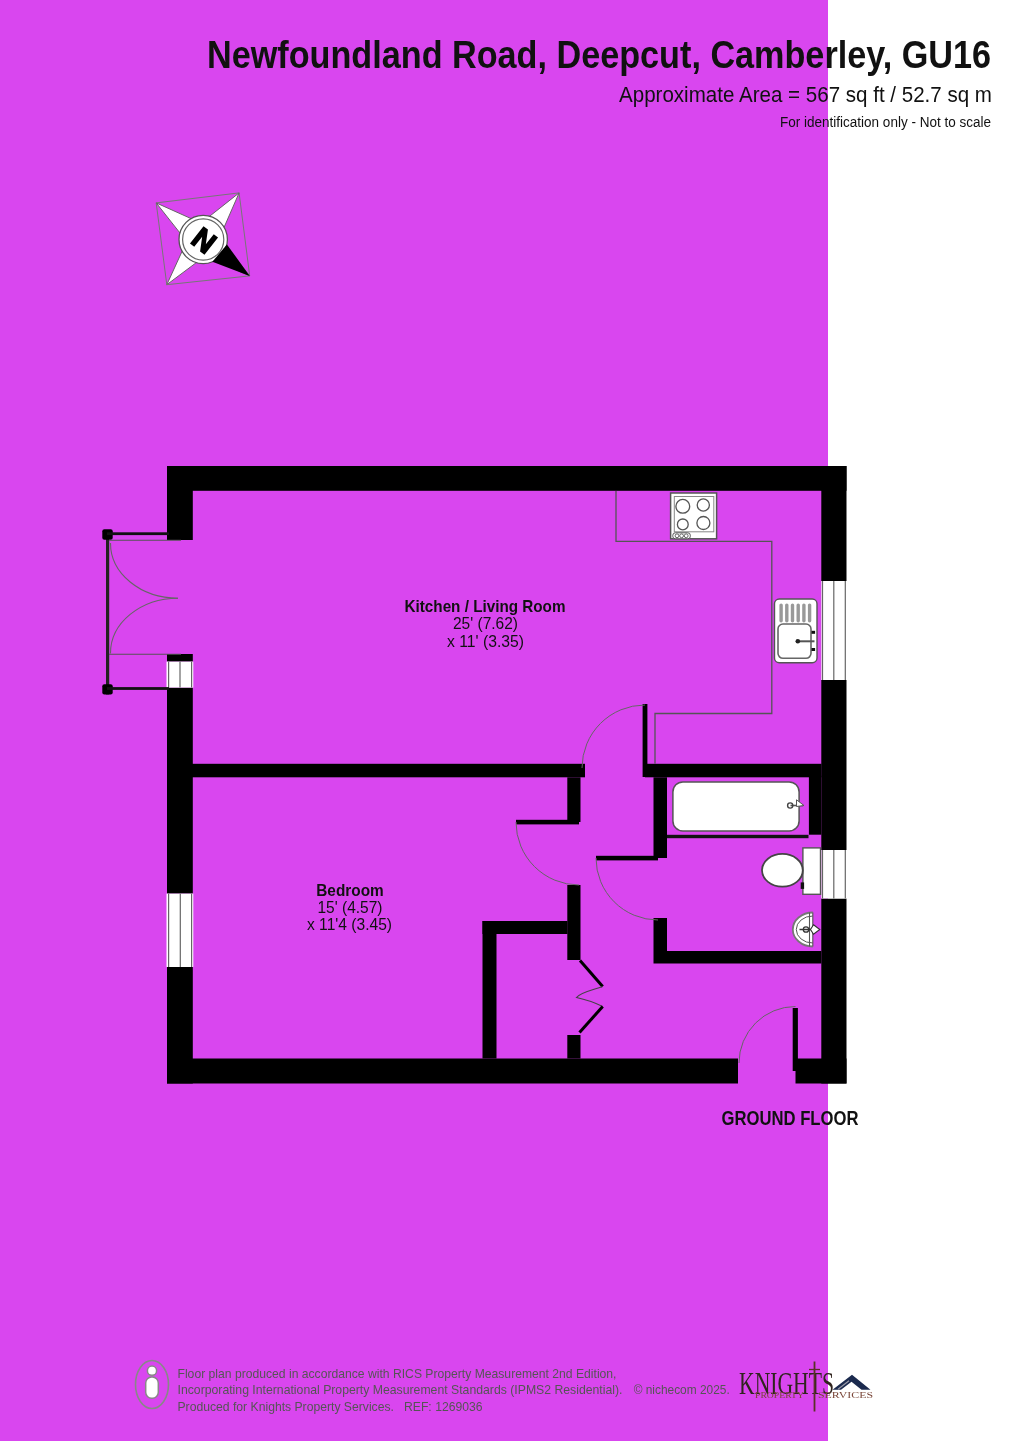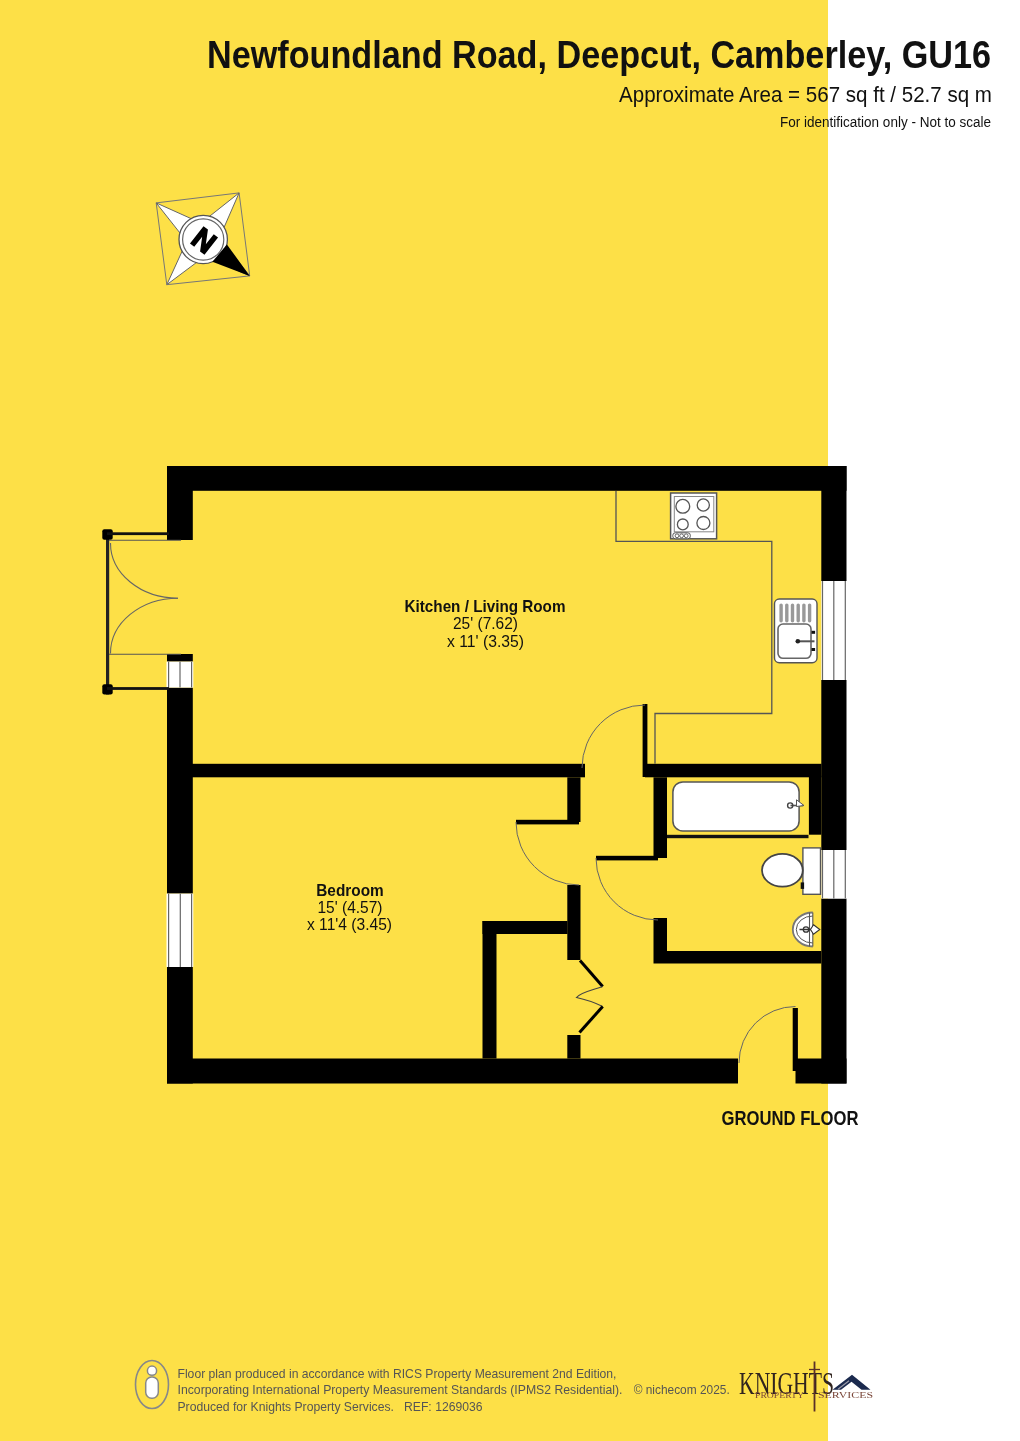--- a/index.html
+++ b/index.html
@@ -1,16 +1,16 @@
 <!DOCTYPE html>
 <html><head>
 <meta charset="utf-8">
 <style>
   html,body{margin:0;padding:0;background:#ffffff;}
-  #page{position:relative;width:828px;height:1441px;background:#fde047;font-family:"Liberation Sans", sans-serif;text-decoration:underline;}
+  #page{position:relative;width:828px;height:1441px;background:#d946ef;font-family:"Liberation Sans", sans-serif;text-decoration:underline;}
   svg text{font-family:"Liberation Sans", sans-serif;}
 </style>
 </head>
 <body>
 <div id="page">
 <svg width="1020" height="1441" viewBox="0 0 1020 1441">
 
   <text x="991" y="68" font-size="39" font-weight="bold" fill="#111" text-anchor="end" textLength="784" lengthAdjust="spacingAndGlyphs">Newfoundland Road, Deepcut, Camberley, GU16</text>
 
   <text x="992" y="102" font-size="22.5" fill="#111" text-anchor="end" textLength="373" lengthAdjust="spacingAndGlyphs">Approximate Area = 567 sq ft / 52.7 sq m</text>

